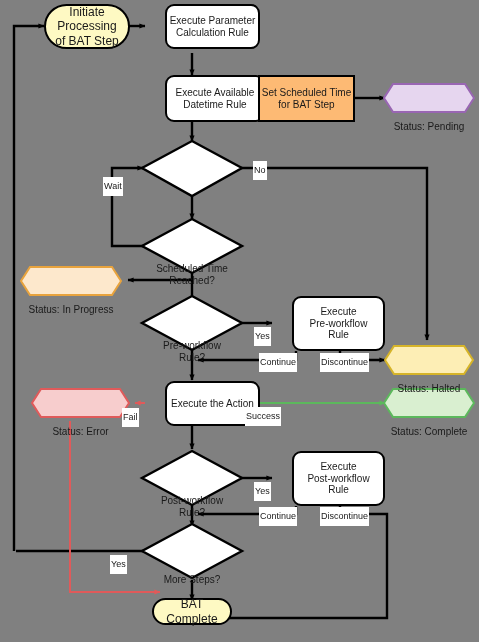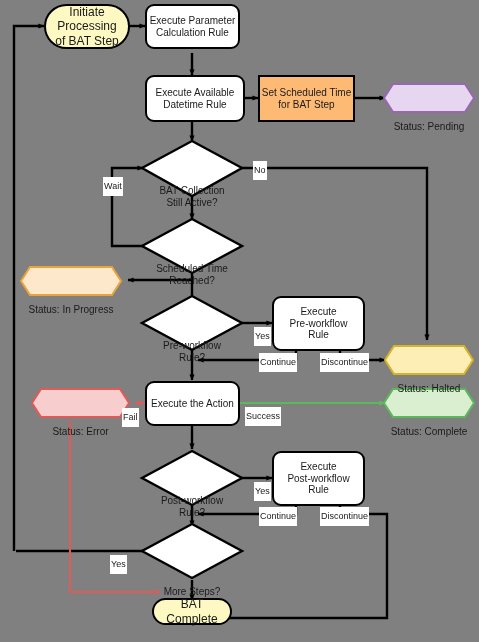--- a/index.html
+++ b/index.html
@@ -4,21 +4,21 @@
 <style>
   html,body{margin:0;padding:0;background:#808080;}
   body{
     width:479px;height:642px;overflow:hidden;position:relative;
     font-family:"Liberation Sans","DejaVu Sans",sans-serif;
     background:#808080;
   }
   #stage{position:absolute;left:0;top:0;width:479px;height:642px;}
   svg{position:absolute;left:0;top:0;width:479px;height:642px;overflow:visible;}
   .node{position:absolute;box-sizing:border-box;display:flex;align-items:center;justify-content:center;text-align:center;color:#1a1a1a;line-height:1.18;}
-  .proc{background:#ffffff;border:2px solid #000;border-radius:9px;font-size:10px;}
+  .proc{background:#ffffff;border:2px solid #000;border-radius:9px;font-size:10px;margin-left:20px;}
   .rect{background:#fdba74;border:2px solid #000;border-radius:0;font-size:10px;}
   .stadium{background:#fef9c3;border:2px solid #000;border-radius:999px;font-size:12px;}
   .diamond-wrap{position:absolute;margin-top:28px;}
   .diamond-label{position:absolute;left:0;top:0;width:100%;height:100%;display:flex;align-items:center;justify-content:center;text-align:center;font-size:10px;color:#1a1a1a;line-height:1.18;pointer-events:none;}
   .hexlabel{position:absolute;left:0;top:0;width:100%;height:100%;display:flex;align-items:center;justify-content:center;font-size:10px;color:#1a1a1a;pointer-events:none;}
   .edgelabel{position:absolute;background:#ffffff;color:#1a1a1a;font-size:9px;line-height:1;padding:5px 1px;white-space:nowrap;}
 </style>
 </head>
 <body>
 
@@ -155,28 +155,20 @@
       <span>Execute</span><br>
       <span>Post-workflow</span><br>
       <span>Rule</span>
     </span>
   </div>
 
   <div class="node stadium" style="left:152px;top:598px;width:80px;height:27px;">
     <span>BAT Complete</span>
   </div>
 
-  <div class="diamond-wrap" style="left:142px;top:141px;width:100px;height:55px;">
-    <div class="diamond-label">
-      <span>
-        <span>BAT Collection</span><br>
-        <span>Still Active?</span>
-      </span>
-    </div>
-  </div>
 
   <div class="diamond-wrap" style="left:142px;top:219px;width:100px;height:55px;">
     <div class="diamond-label">
       <span>
         <span>Scheduled Time</span><br>
         <span>Reached?</span>
       </span>
     </div>
   </div>
 
@@ -191,21 +183,21 @@
 
   <div class="diamond-wrap" style="left:142px;top:451px;width:100px;height:55px;">
     <div class="diamond-label">
       <span>
         <span>Post-workflow</span><br>
         <span>Rule?</span>
       </span>
     </div>
   </div>
 
-  <div class="diamond-wrap" style="left:142px;top:536px;width:100px;height:55px;">
+  <div class="diamond-wrap" style="left:142px;top:524px;width:100px;height:55px;">
     <div class="diamond-label">
       <span>More Steps?</span>
     </div>
   </div>
 
   <div class="diamond-wrap" style="left:384px;top:84px;width:90px;height:28px;">
     <div class="hexlabel">
       <span>Status: Pending</span>
     </div>
   </div>

